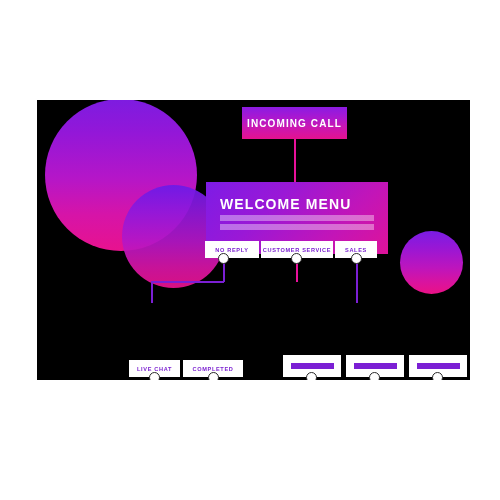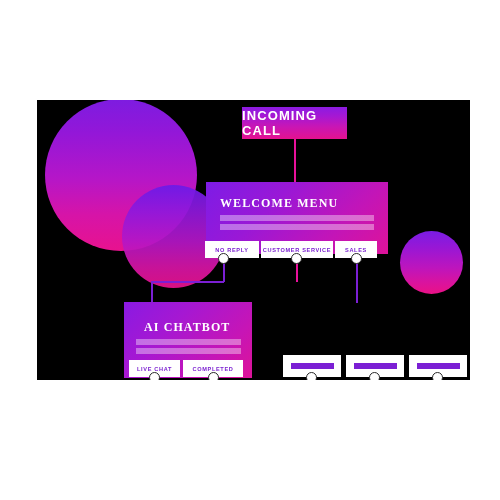--- a/index.html
+++ b/index.html
@@ -85,21 +85,21 @@
     top: 7px;
     width: 105px;
     height: 32px;
     background: linear-gradient(180deg, #8b1be2 0%, #a718d2 30%, #c916b4 62%, #e4128f 100%);
     display: flex;
     align-items: center;
     justify-content: center;
   }
   .card-title-sm {
     color: #ffffff;
-    font-size: 13px;
+    font-size: 10px;
     font-weight: bold;
     letter-spacing: 1.1px;
   }
   .panel {
     position: absolute;
     box-sizing: border-box;
     z-index: 4;
   }
   .panel-welcome {
     left: 169px;
@@ -118,24 +118,23 @@
   .panel-sales {
     left: 235px;
     top: 202px;
     width: 198px;
     height: 76px;
     background: linear-gradient(135deg, #8a1ae2 0%, #a618d2 35%, #c615b6 72%, #dd1399 100%);
   }
   .panel-heading {
     position: absolute;
     color: #ffffff;
-    font-size: 12px;
+    font-size: 14px;
     font-weight: bold;
     letter-spacing: 1.1px;
-    font-family: Liberation Serif, serif;
   }
   .bar {
     position: absolute;
     background: rgba(255,255,255,0.38);
     height: 6px;
   }
   
   .chip {
     position: absolute;
     box-sizing: border-box;
@@ -207,25 +206,20 @@
       <span class="chip-label">CUSTOMER SERVICE</span>
     </div>
     <div class="chip" style="left:298px; top:141px; width:42px;">
       <span class="chip-label">SALES</span>
     </div>
 
     <div class="dot" style="left:181px; top:153px;"></div>
     <div class="dot" style="left:254px; top:153px;"></div>
     <div class="dot" style="left:314px; top:153px;"></div>
 
-    <div class="panel panel-chatbot">
-      <div class="panel-heading" style="left:20px; top:18px;">AI CHATBOT</div>
-      <div class="bar" style="left:12px; top:37px; width:105px;"></div>
-      <div class="bar" style="left:12px; top:46px; width:105px;"></div>
-    </div>
 
     <div class="chip" style="left:92px; top:260px; width:51px;">
       <span class="chip-label">LIVE CHAT</span>
     </div>
     <div class="chip" style="left:146px; top:260px; width:60px;">
       <span class="chip-label">COMPLETED</span>
     </div>
 
     <div class="dot" style="left:112px; top:272px;"></div>
     <div class="dot" style="left:171px; top:272px;"></div>

